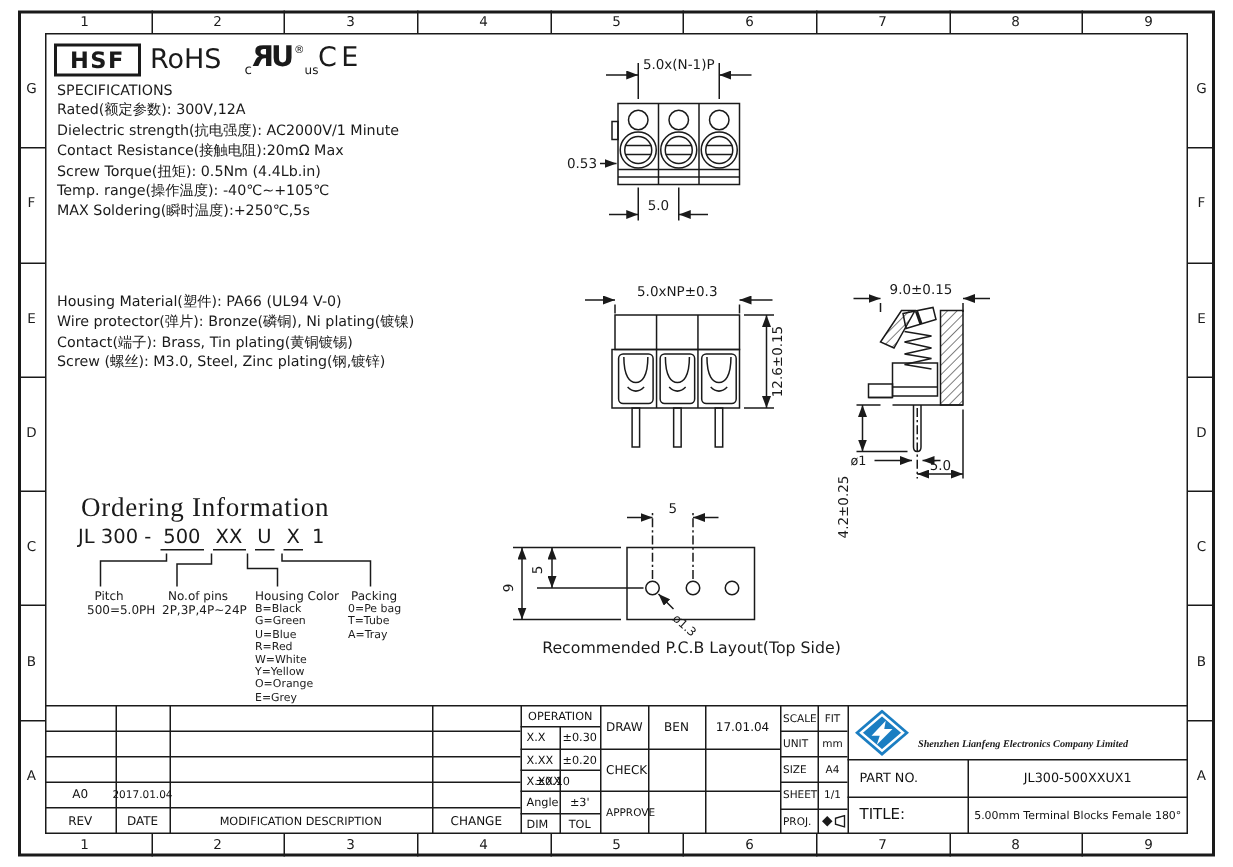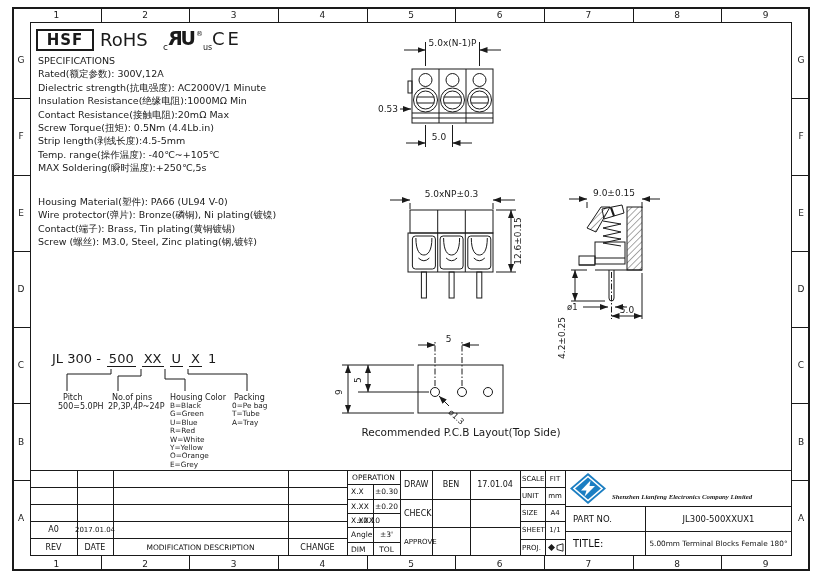--- a/index.html
+++ b/index.html
@@ -111,34 +111,33 @@
   <div class="abs" style="left:100px;top:29px;font-size:18px;font-weight:500">RoHS</div>
   <div class="abs" style="left:163px;top:27px">
     <span style="font-size:9px;vertical-align:-5px">c</span><span style="display:inline-block;transform:scaleX(-1);font-size:19px;font-weight:bold">R</span><span style="font-size:19px;font-weight:bold;margin-left:-2px">U</span><span style="font-size:7px;vertical-align:9px">®</span><span style="font-size:8px;vertical-align:-5px">us</span>
   </div>
   <div class="abs" style="left:212px;top:28px;font-size:18px;letter-spacing:3px;font-weight:500">CE</div>
 
   <div class="abs spec" style="left:38px;top:54px">
     <div>SPECIFICATIONS</div>
     <div>Rated(额定参数): 300V,12A</div>
     <div>Dielectric strength(抗电强度): AC2000V/1 Minute</div>
-    <div>Insulation Resistance(绝缘电阻):1000MΩ Min</div>
     <div>Contact Resistance(接触电阻):20mΩ Max</div>
     <div>Screw Torque(扭矩): 0.5Nm (4.4Lb.in)</div>
-    <div>Strip length(剥线长度):4.5-5mm</div>
     <div>Temp. range(操作温度): -40℃~+105℃</div>
     <div>MAX Soldering(瞬时温度):+250℃,5s</div>
   </div>
   <div class="abs spec" style="left:38px;top:195px">
     <div>Housing Material(塑件): PA66 (UL94 V-0)</div>
     <div>Wire protector(弹片): Bronze(磷铜), Ni plating(镀镍)</div>
     <div>Contact(端子): Brass, Tin plating(黄铜镀锡)</div>
     <div>Screw (螺丝): M3.0, Steel, Zinc plating(钢,镀锌)</div>
   </div>
 
+  <div class="abs" style="left:54px;top:328px;font-family:'Liberation Serif','DejaVu Serif',serif;font-size:18px;letter-spacing:0.5px">Ordering Information</div>
   <div class="abs pn" style="left:52px;top:351px">
     <span>JL 300 -</span>
     <span class="pnu">500</span>
     <span class="pnu">XX</span>
     <span class="pnu">U</span>
     <span class="pnu">X</span>
     <span>1</span>
   </div>
   <svg class="abs" style="left:40px;top:367px" width="280" height="26">
     <path class="s" d="M71,2 L71,7 L27,7 L27,24"></path>

